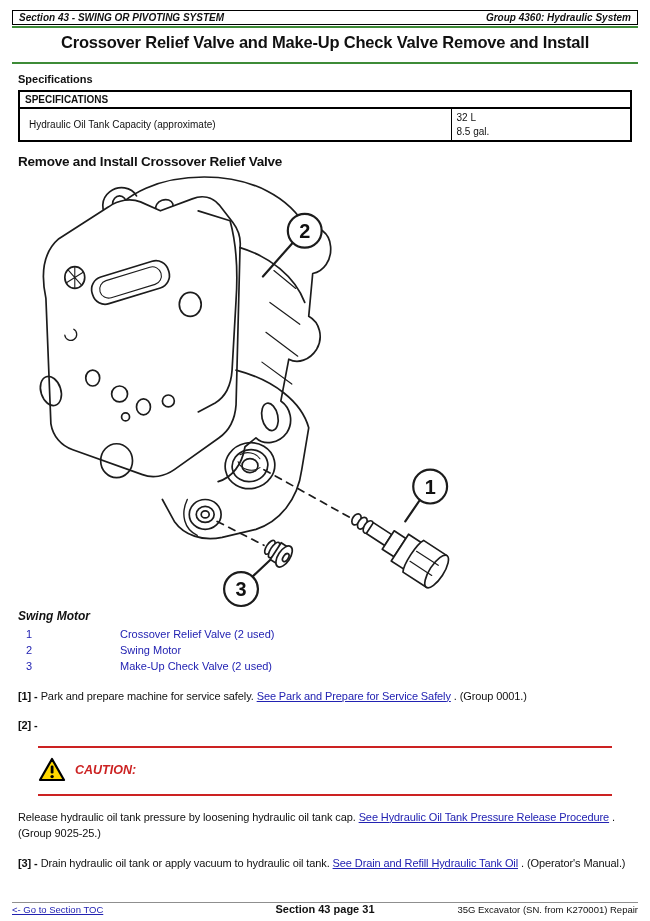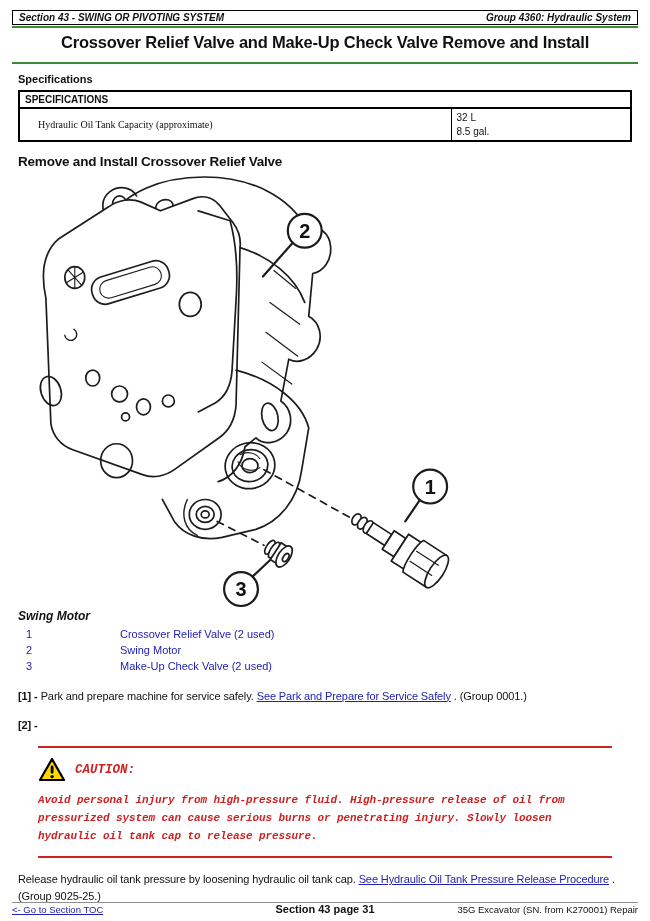--- a/index.html
+++ b/index.html
@@ -19,40 +19,40 @@
   h1.title {
     margin:5px 18px 10px; text-align:center;
     font-size:16.5px; letter-spacing:-0.2px; font-weight:bold;
   }
   .content { margin:0 18px; }
   .h-spec { font-size:11px; font-weight:bold; margin:9px 0 5px; }
   table.spec { width:100%; border-collapse:collapse; border:2px solid #000; font-size:10px; }
   table.spec th {
     text-align:left; padding:2px 5px; border-bottom:2px solid #000; font-size:10px;
   }
-  table.spec td.label { padding:9px 18px; vertical-align:middle;font-family:Liberation Serif, serif; }
+  table.spec td.label { padding:9px 9px; vertical-align:middle; }
   table.spec td.value {
     border-left:1.5px solid #000; width:180px; padding:2px 5px;
     line-height:1.35; vertical-align:top;
   }
   .h-proc { font-size:13.5px; font-weight:bold; margin:12px 0 0; letter-spacing:-0.2px; }
   .fig { margin:2px 0 0 -6px; display:block; }
   .fig-caption { font-weight:bold; font-style:italic; font-size:12px; margin:0 0 4px; }
   .legend { color:var(--link-blue,#2222b2); font-size:11px; margin-left:8px; }
   .legend-heading { font-weight:bold; font-size:11.5px; margin-bottom:2px; }
   .legend-row { display:flex; line-height:1.45; }
   .legend-num { width:94px; }
   p.step, p.para { font-size:11px; margin:13px 0 0; line-height:1.5; letter-spacing:-0.1px; }
   .marker { font-weight:bold; }
   a.doclink { color:var(--link-blue,#2222b2); text-decoration:underline; cursor:pointer; }
   .caution {
     margin:12px 20px 0;
     border-top:2px solid var(--caution-red,#cc2222);
     border-bottom:2px solid var(--caution-red,#cc2222);
-    padding:9px 0 11px; color:var(--caution-red,#cc2222);font-family:Liberation Mono, monospace;
+    padding:9px 0 11px; color:var(--caution-red,#cc2222);
   }
   .caution-head { display:flex; align-items:center; gap:9px; }
   .caution-label { font-weight:bold; font-style:italic; font-size:12.5px; }
   .caution-text {
     font-weight:bold; font-style:italic; font-size:11px;
     line-height:1.65; margin:8px 0 0; letter-spacing:-0.1px;
   }
   .footer {
     position:absolute; left:12px; right:12px; bottom:6px;
     border-top:1.5px solid #8f8f8f; 
@@ -199,21 +199,20 @@
 
   <div class="caution">
     <div class="caution-head">
       <svg width="28" height="26" viewBox="0 0 28 26">
         <path d="M14,2 L26,23 L2,23 Z" fill="#ffd800" stroke="#000" stroke-width="2.2" stroke-linejoin="round"></path>
         <rect x="12.7" y="8.5" width="2.8" height="8" rx="1.2" fill="#000"></rect>
         <circle cx="14.1" cy="19.6" r="1.7" fill="#000"></circle>
       </svg>
       <span class="caution-label">CAUTION:</span>
     </div>
-    <p class="caution-text">Avoid personal injury from high-pressure fluid. High-pressure release of oil from pressurized system can cause serious burns or penetrating injury. Slowly loosen hydraulic oil tank cap to release pressure.</p>
   </div>
 
   <p class="para"><span>Release hydraulic oil tank pressure by loosening hydraulic oil tank cap. </span><a class="doclink">See Hydraulic Oil Tank Pressure Release Procedure</a><span> . (Group 9025-25.)</span></p>
 
   <p class="step"><span class="marker">[3] -</span><span> Drain hydraulic oil tank or apply vacuum to hydraulic oil tank. </span><a class="doclink">See Drain and Refill Hydraulic Tank Oil</a><span> . (Operator's Manual.) </span></p>
 
 </div>
 
 <div class="footer">
   <a class="doclink">&lt;- Go to Section TOC</a>

